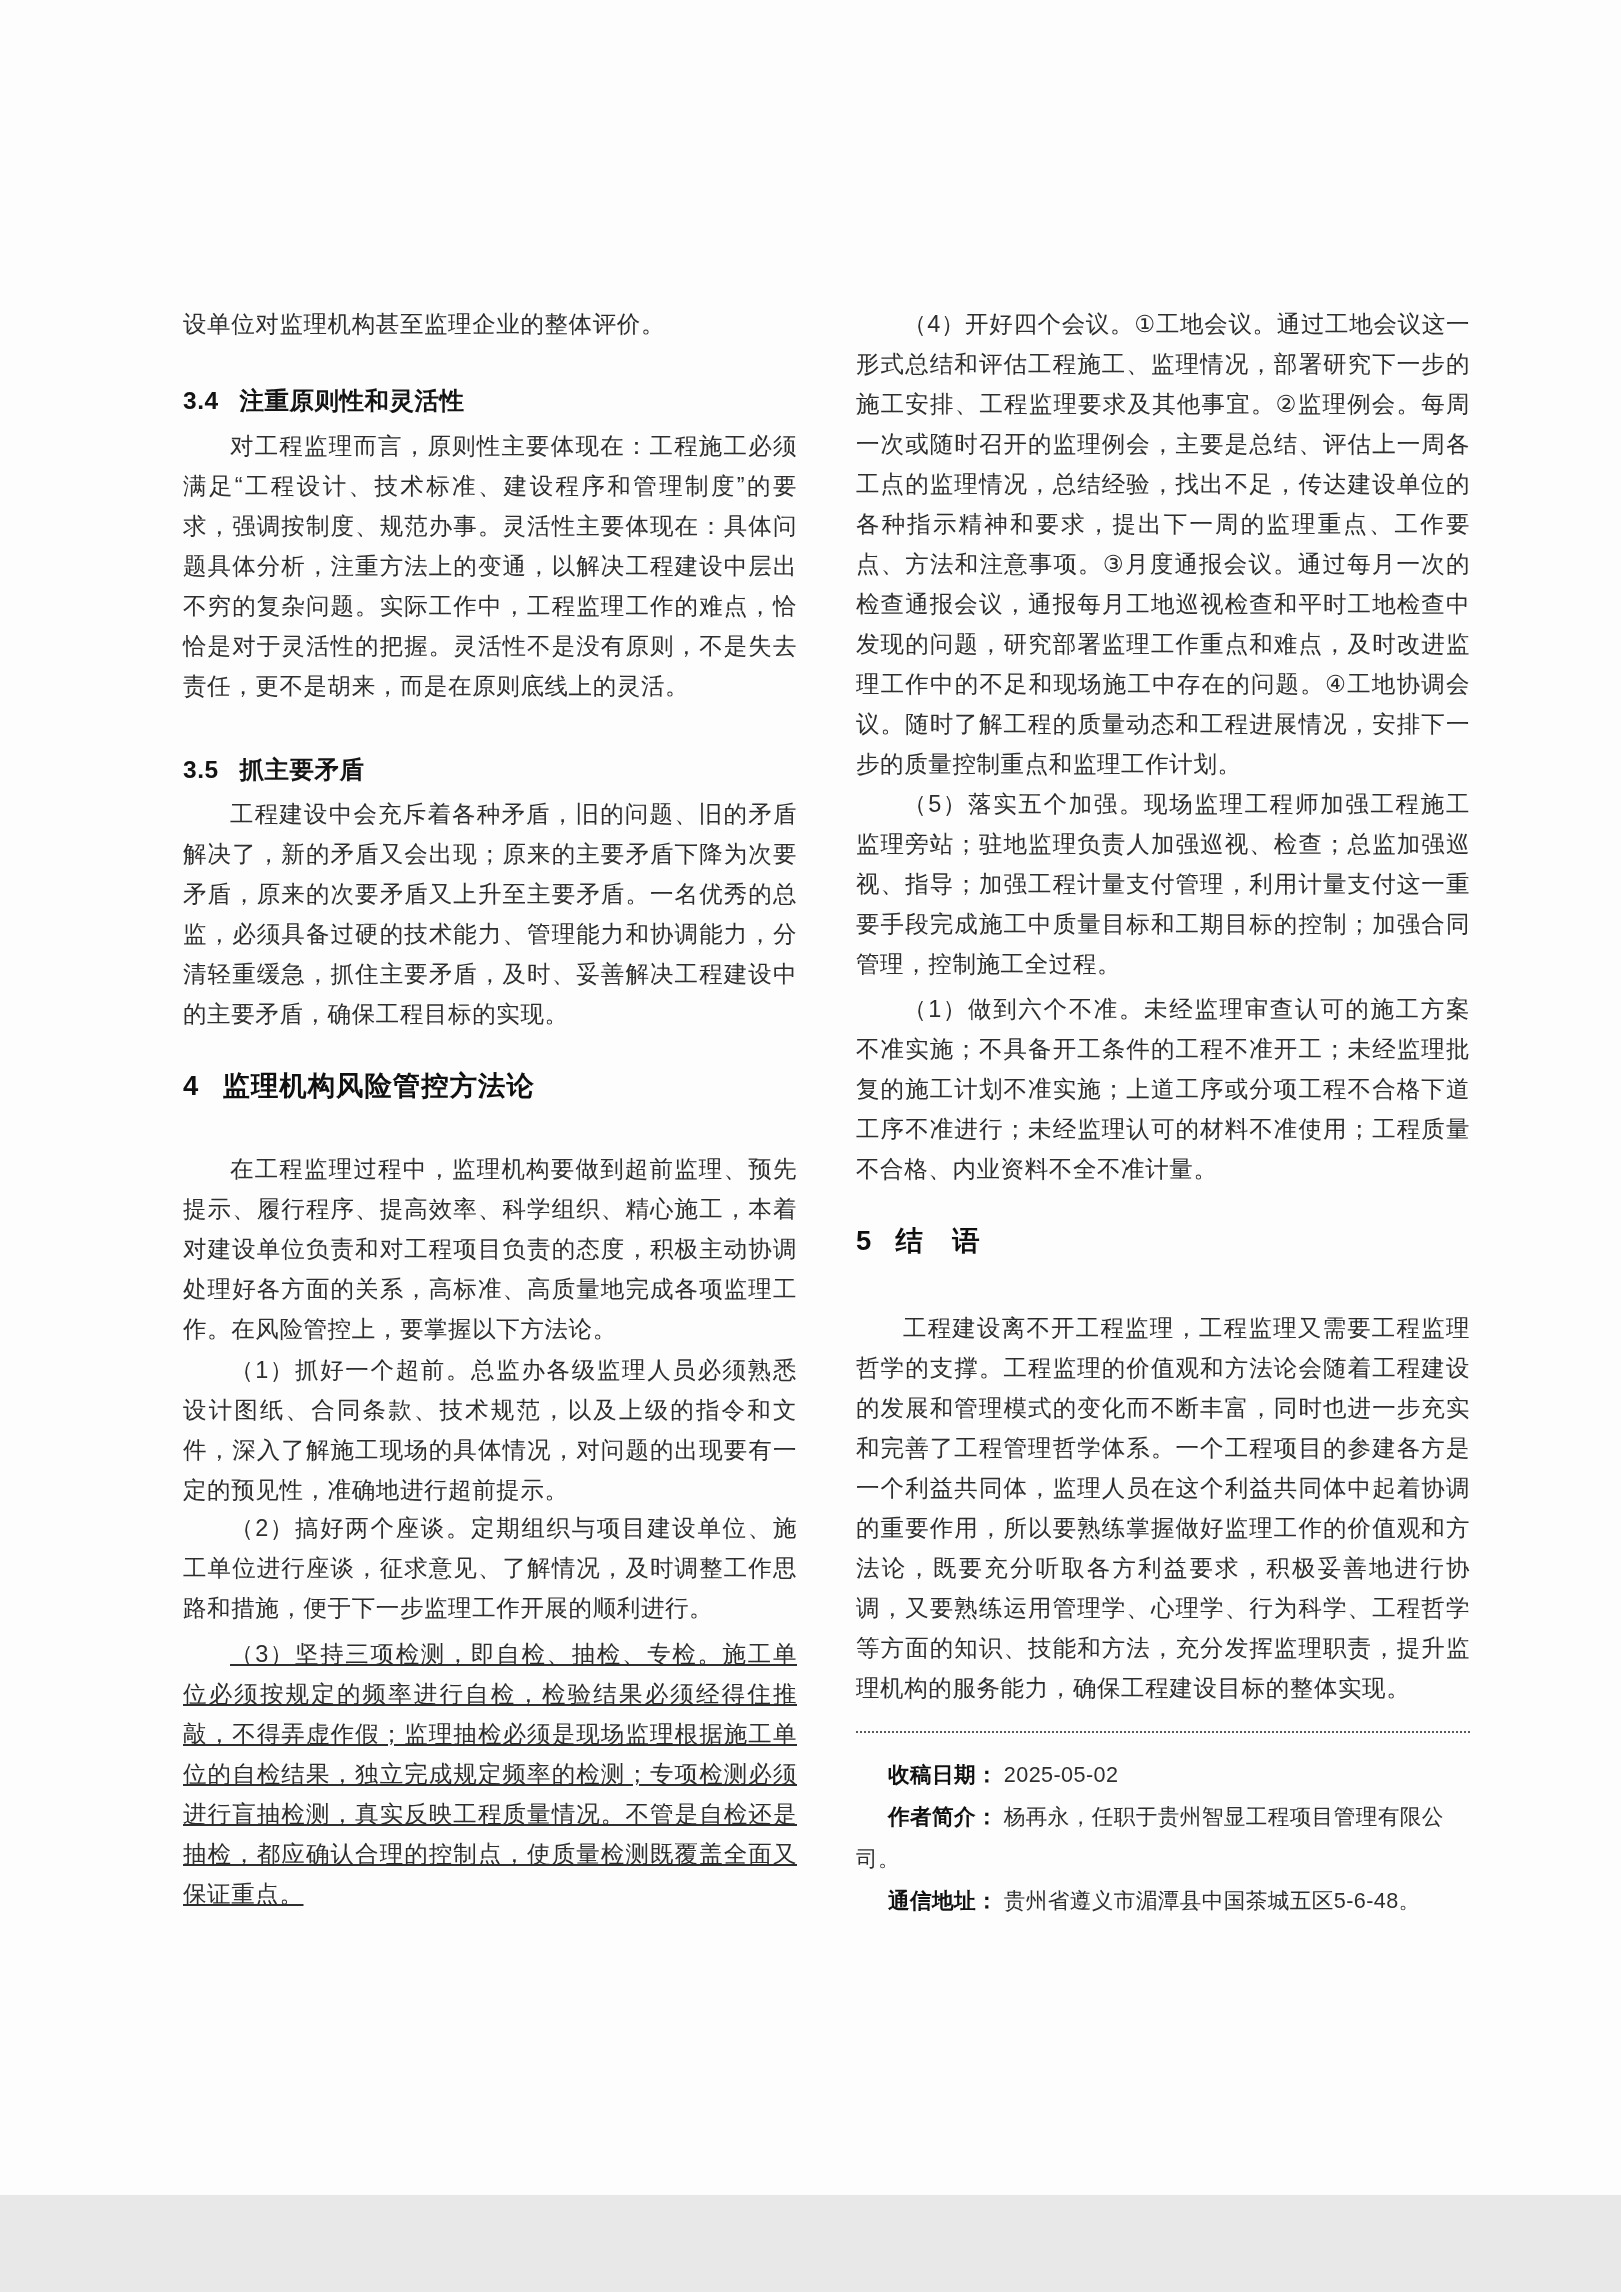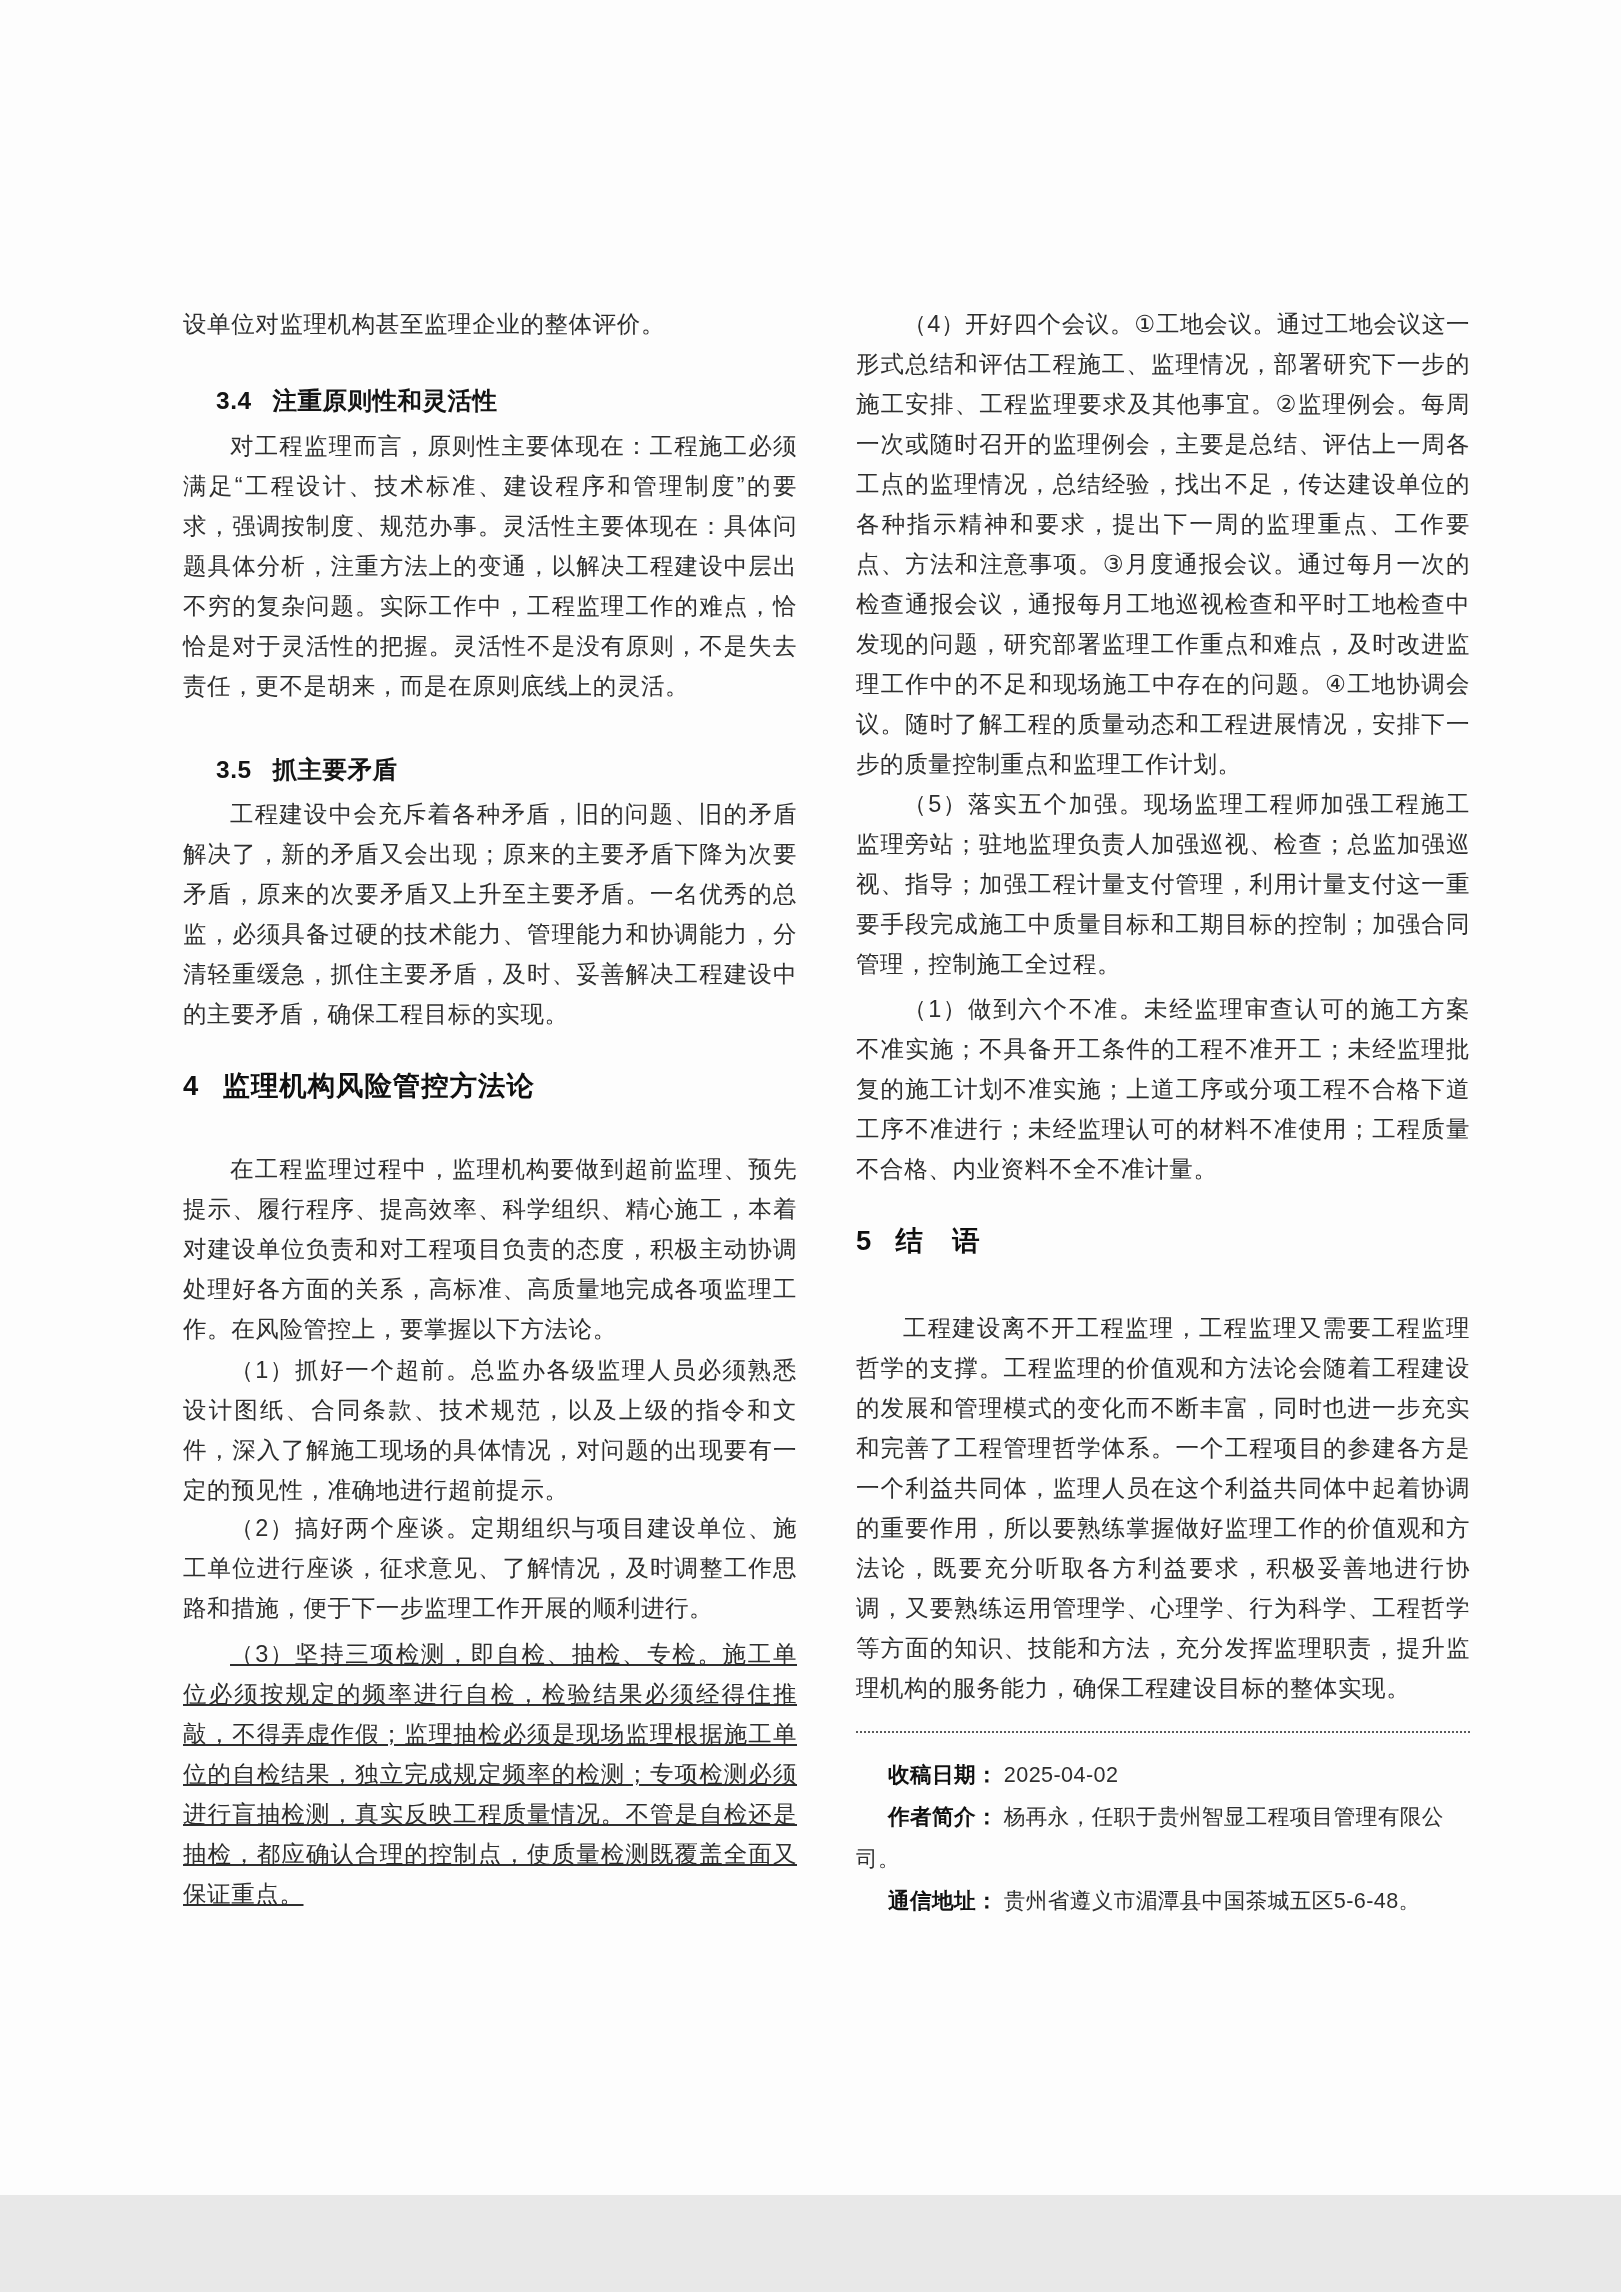--- a/index.html
+++ b/index.html
@@ -26,21 +26,20 @@
     color: #2e2e2e;
   }
   .indent { text-indent: 2em; }
 
   .h-sub {
     font-size: 24.5px;
     font-weight: bold;
     color: #141414;
     letter-spacing: 0.5px;
     white-space: nowrap;
-    margin-left: 33px;
   }
   .h-main {
     font-size: 27.4px;
     font-weight: bold;
     color: #101010;
     letter-spacing: 1px;
     white-space: nowrap;
   }
   .h-num { display: inline-block; margin-right: 0.85em; }
 
@@ -102,21 +101,21 @@
     <h2 class="block h-main" style="top:1223px;">
       <span class="h-num">5</span><span>结　语</span>
     </h2>
 
     <p class="block body indent" style="top:1308px;">工程建设离不开工程监理，工程监理又需要工程监理哲学的支撑。工程监理的价值观和方法论会随着工程建设的发展和管理模式的变化而不断丰富，同时也进一步充实和完善了工程管理哲学体系。一个工程项目的参建各方是一个利益共同体，监理人员在这个利益共同体中起着协调的重要作用，所以要熟练掌握做好监理工作的价值观和方法论，既要充分听取各方利益要求，积极妥善地进行协调，又要熟练运用管理学、心理学、行为科学、工程哲学等方面的知识、技能和方法，充分发挥监理职责，提升监理机构的服务能力，确保工程建设目标的整体实现。</p>
 
     <div class="block dotted-rule" style="top:1731px;"></div>
 
     <div class="block" style="top:1754px;">
       <div class="footer-row">
-        <span class="footer-label">收稿日期：</span><span>2025-04-02</span>
+        <span class="footer-label">收稿日期：</span><span>2025-05-02</span>
       </div>
       <div class="footer-row">
         <span class="footer-label">作者简介：</span><span>杨再永，任职于贵州智显工程项目管理有限公司。</span>
       </div>
       <div class="footer-row">
         <span class="footer-label">通信地址：</span><span>贵州省遵义市湄潭县中国茶城五区5-6-48。</span>
       </div>
     </div>
   </div>
 

